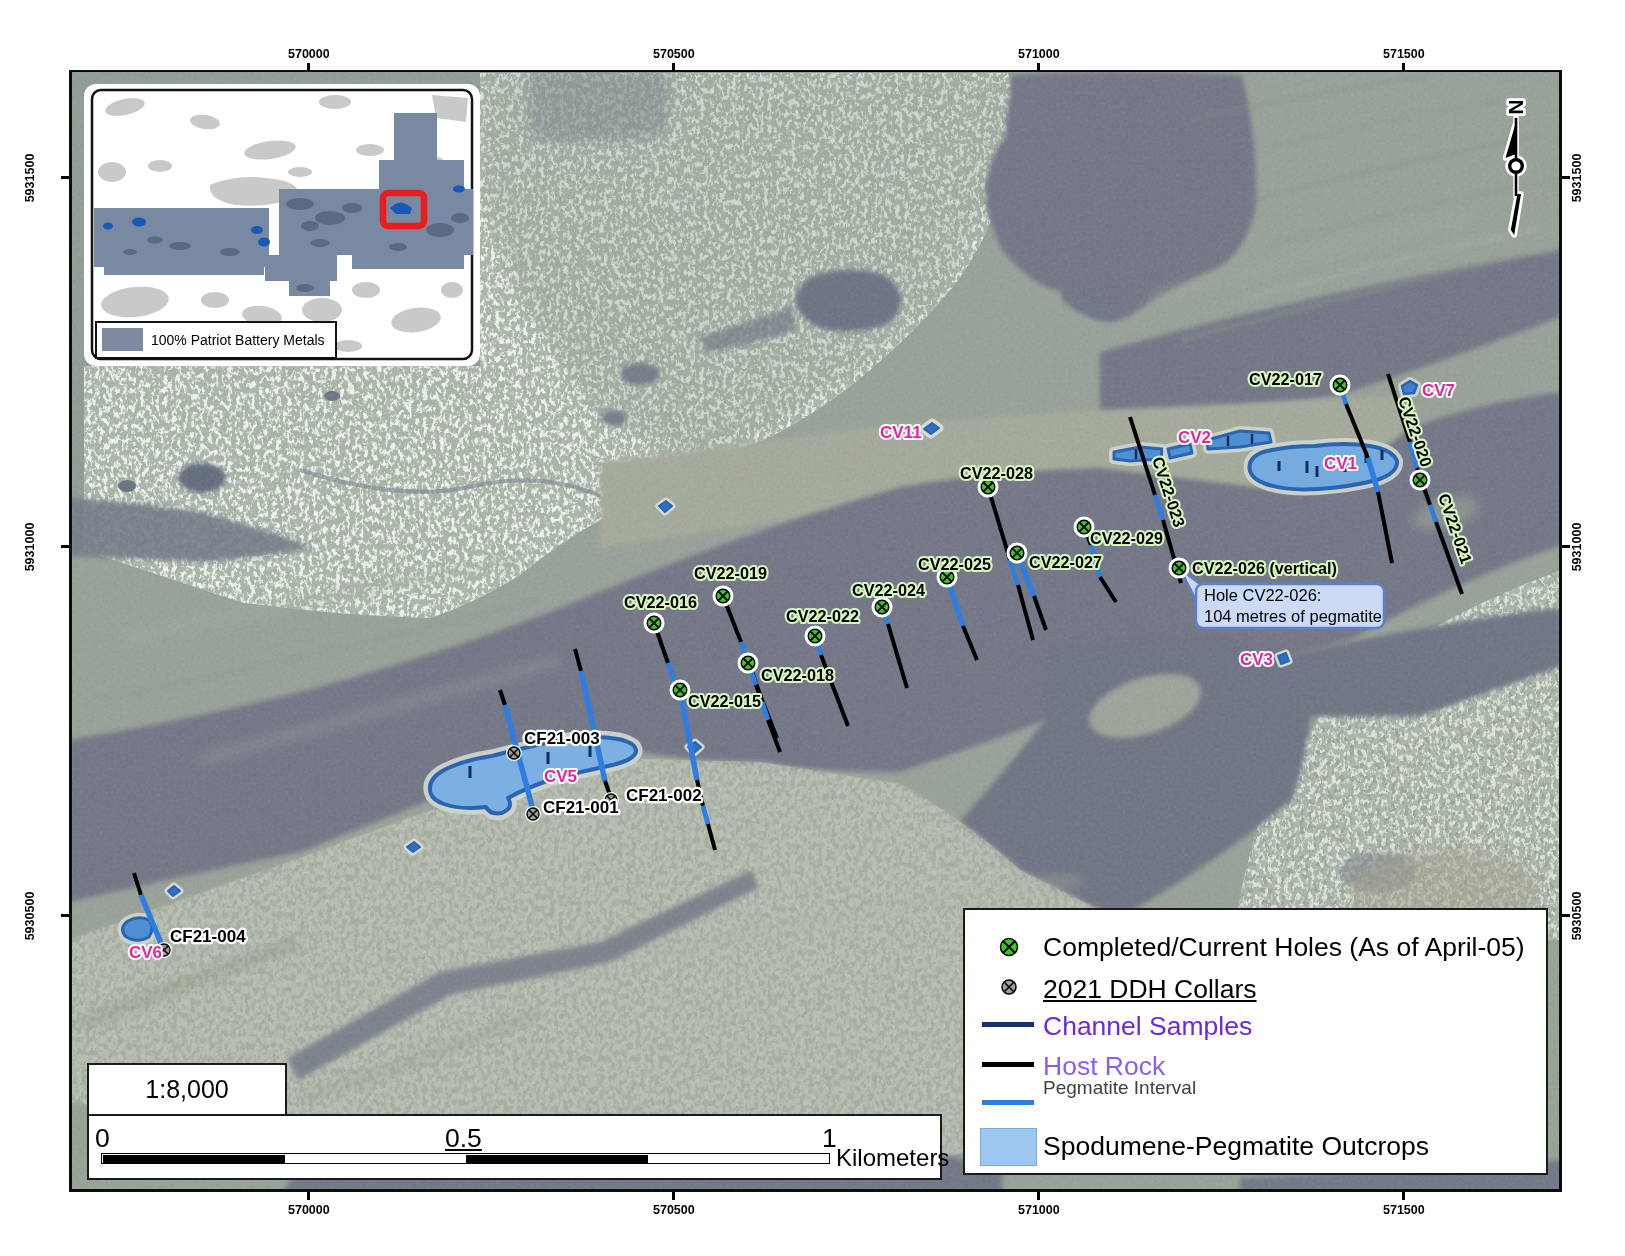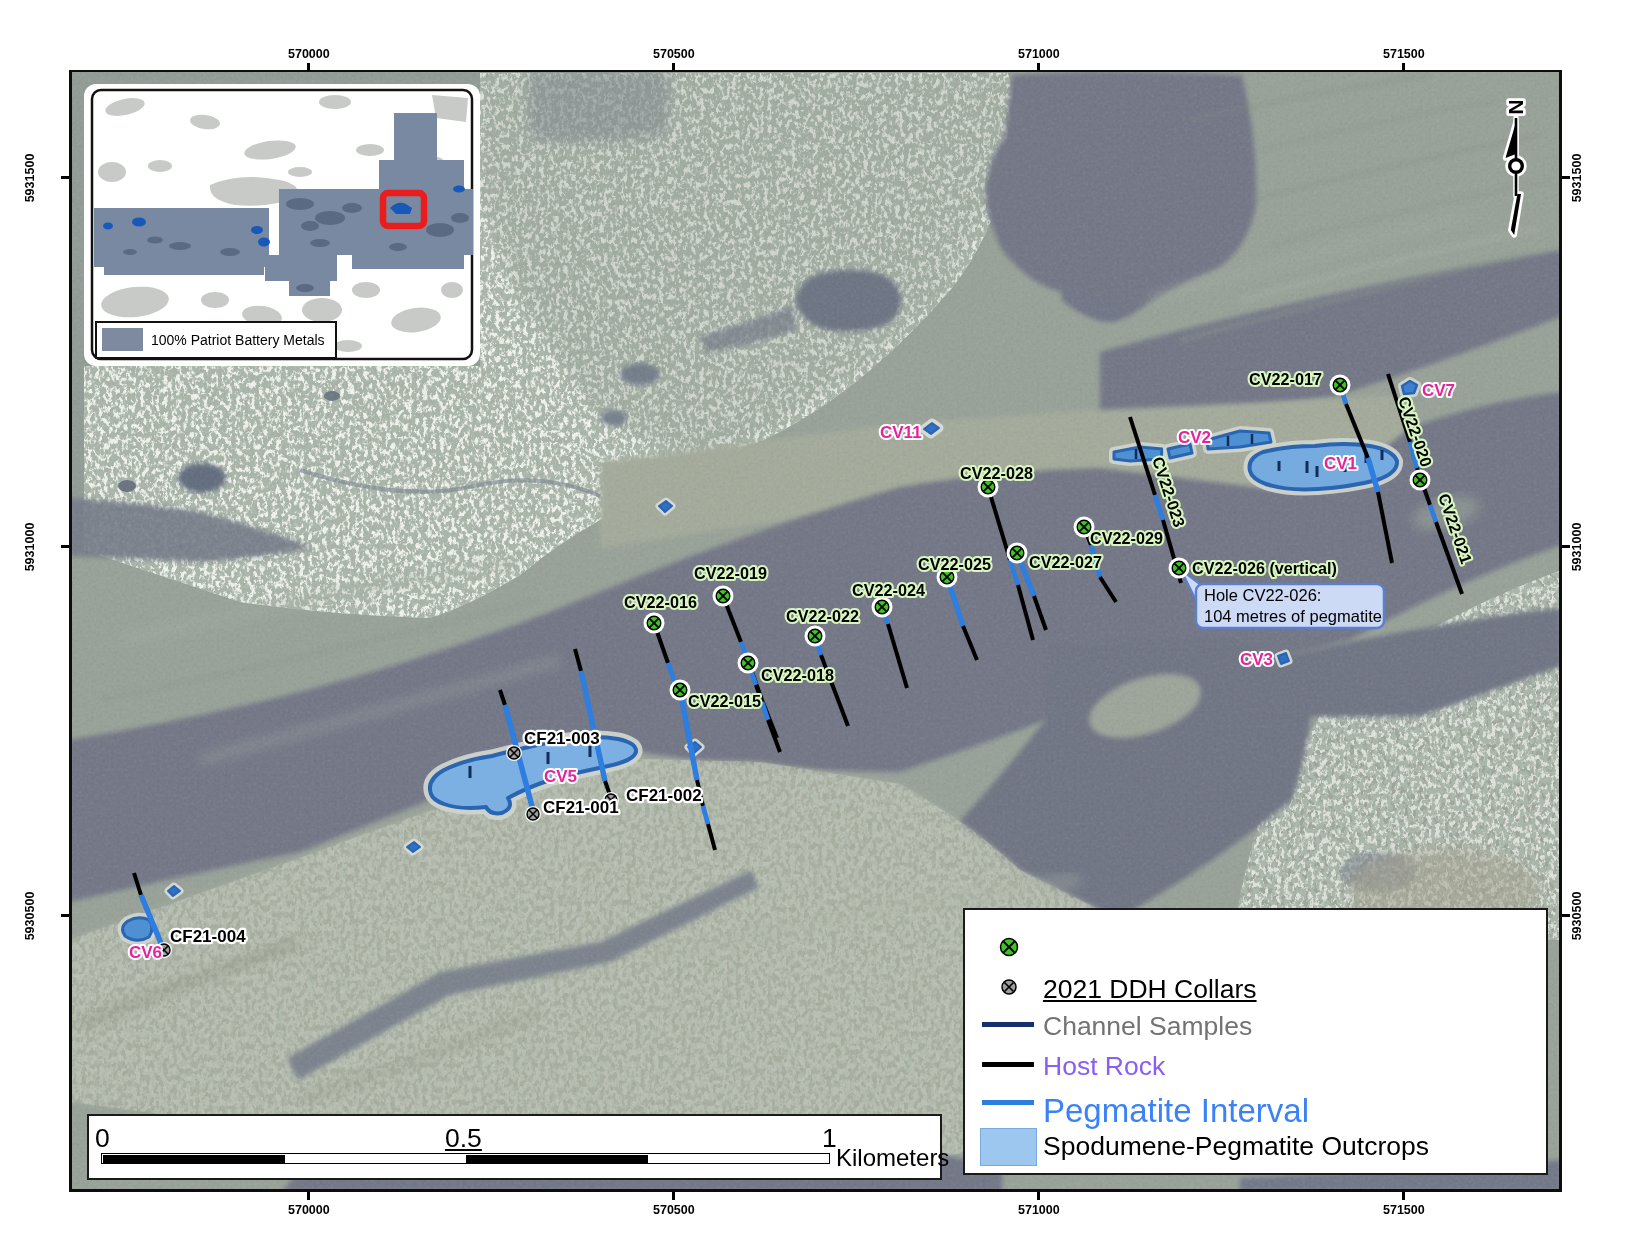--- a/index.html
+++ b/index.html
@@ -628,45 +628,49 @@
 <div class="tick" style="left:1562px;top:545px;width:8px;height:3px;"></div>
 <div class="tick" style="left:1562px;top:914px;width:8px;height:3px;"></div>
 
 <div style="position:absolute;left:963px;top:908px;width:581px;height:263px;background:#fff;border:2px solid #1a1a1a;">
 
   <svg style="position:absolute;left:33px;top:26px;" width="22" height="22" viewBox="-11 -11 22 22">
         <circle r="8.5" fill="#3fc322" stroke="#000" stroke-width="1.5"></circle>
         <path d="M-5.5,-5.5 L5.5,5.5 M-5.5,5.5 L5.5,-5.5" stroke="#000" stroke-width="1.8"></path>
       </svg>
 
+  <div style="position:absolute;left:78px;top:22px;font-size:26.5px;color:#000;">Completed/Current Holes (As of April-05)</div>
 
   <svg style="position:absolute;left:35px;top:68px;" width="18" height="18" viewBox="-9 -9 18 18">
         <circle r="7" fill="#9d9d9d" stroke="#000" stroke-width="1.5"></circle>
         <path d="M-4.5,-4.5 L4.5,4.5 M-4.5,4.5 L4.5,-4.5" stroke="#000" stroke-width="1.6"></path>
       </svg>
 
   <div style="position:absolute;left:78px;top:64px;font-size:26.5px;color:#000;text-decoration:underline;">2021 DDH Collars</div>
 
   <div style="position:absolute;left:17px;top:112px;width:52px;height:5px;background:#16306e;"></div>
 
-  <div style="position:absolute;left:78px;top:101px;font-size:26.5px;color:#737373;">Channel Samples</div>
+  <div style="position:absolute;left:78px;top:101px;font-size:26.5px;color:#6d28d9;">Channel Samples</div>
 
   <div style="position:absolute;left:17px;top:152px;width:52px;height:5px;background:#000;"></div>
 
   <div style="position:absolute;left:78px;top:141px;font-size:26.5px;color:#8b5cf6;text-align:right;">Host Rock</div>
 
   <div style="position:absolute;left:17px;top:190px;width:52px;height:5px;background:#2e7de0;"></div>
 
-  <div style="position:absolute;left:78px;top:182px;font-size:33px;color:#3b82f6;">Pegmatite Interval</div>
+  <div style="position:absolute;left:78px;top:167px;font-size:19px;color:#404040;">Pegmatite Interval</div>
 
   <div style="position:absolute;left:15px;top:218px;width:55px;height:36px;background:#9ec7f0;border:1px solid #79a9dd;"></div>
 
   <div style="position:absolute;left:78px;top:221px;font-size:26.5px;color:#000;">Spodumene-Pegmatite Outcrops</div>
 </div>
 
+<div style="position:absolute;left:87px;top:1063px;width:196px;height:49px;background:#fff;border:2px solid #1a1a1a;">
+  <div style="position:absolute;left:0;top:0;width:100%;height:100%;text-align:center;line-height:49px;font-size:25px;color:#000;">1:8,000</div>
+</div>
 
 <div style="position:absolute;left:87px;top:1114px;width:851px;height:62px;background:#fff;border:2px solid #1a1a1a;">
 
   <div style="position:absolute;left:12px;top:37px;width:727px;height:9px;border:1.5px solid #000;background:#fff;"></div>
   <div style="position:absolute;left:13.5px;top:38.5px;width:182px;height:9px;background:#000;"></div>
   <div style="position:absolute;left:377px;top:38.5px;width:182px;height:9px;background:#000;"></div>
 
   <div style="position:absolute;left:6px;top:7px;font-size:26.5px;color:#000;">0</div>
   <div style="position:absolute;left:356px;top:7px;font-size:26.5px;color:#000;text-decoration:underline;">0.5</div>
   <div style="position:absolute;left:733px;top:7px;font-size:26.5px;color:#000;">1</div>

